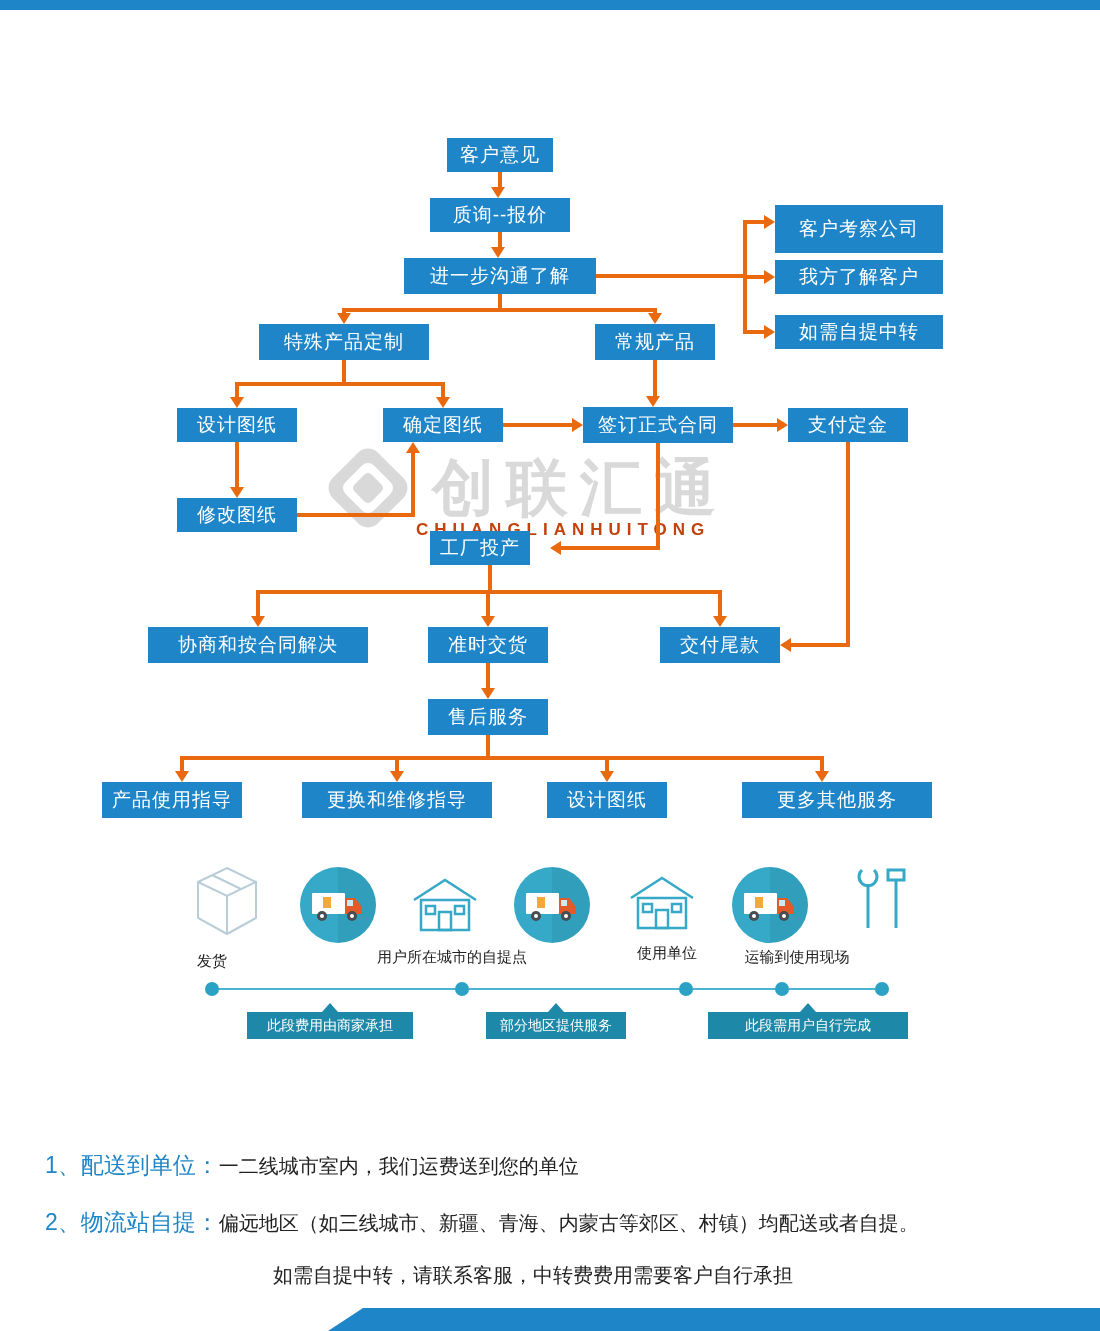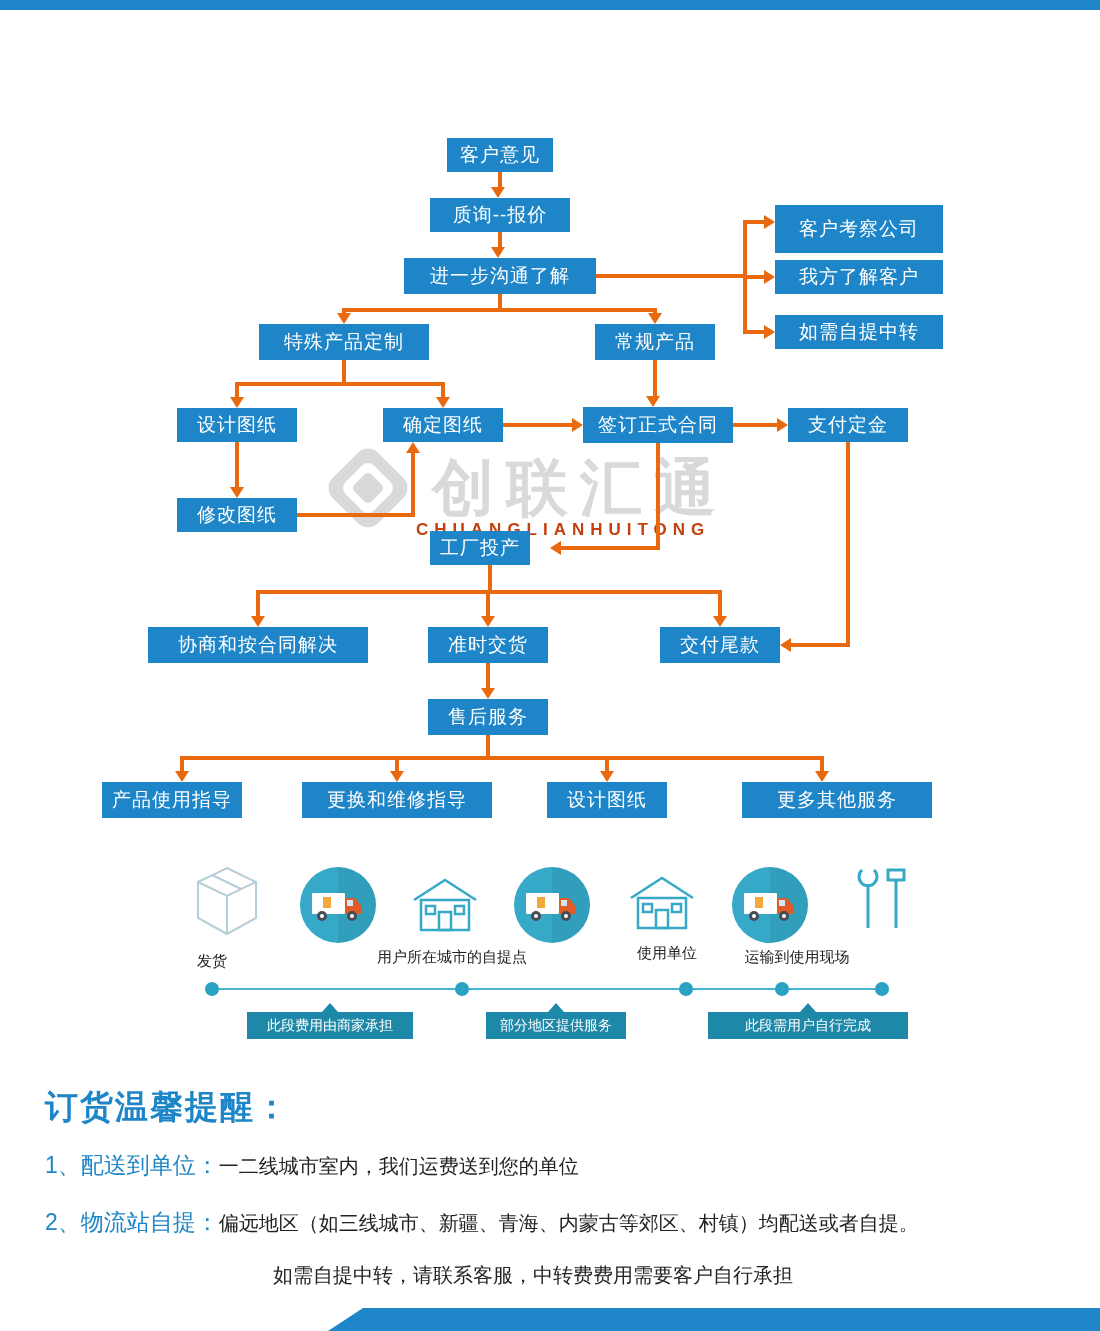--- a/index.html
+++ b/index.html
@@ -256,21 +256,20 @@
   <div class="dot" style="left:205px"></div>
   <div class="dot" style="left:455px"></div>
   <div class="dot" style="left:679px"></div>
   <div class="dot" style="left:775px"></div>
   <div class="dot" style="left:875px"></div>
 
   <div class="tag" style="left:247px;width:166px">此段费用由商家承担</div>
   <div class="tag" style="left:486px;width:140px">部分地区提供服务</div>
   <div class="tag" style="left:708px;width:200px">此段需用户自行完成</div>
 
-  <div class="rm-title">订货温馨提醒：</div>
   <div class="rm-line" style="top:1150px">
     <span class="rm-label">1、配送到单位：</span><span class="rm-text">一二线城市室内，我们运费送到您的单位</span>
   </div>
   <div class="rm-line" style="top:1207px">
     <span class="rm-label">2、物流站自提：</span><span class="rm-text">偏远地区（如三线城市、新疆、青海、内蒙古等郊区、村镇）均配送或者自提。</span>
   </div>
   <div class="rm-note">如需自提中转，请联系客服，中转费费用需要客户自行承担</div>
 
   <div class="bottom-bar"></div>
 

